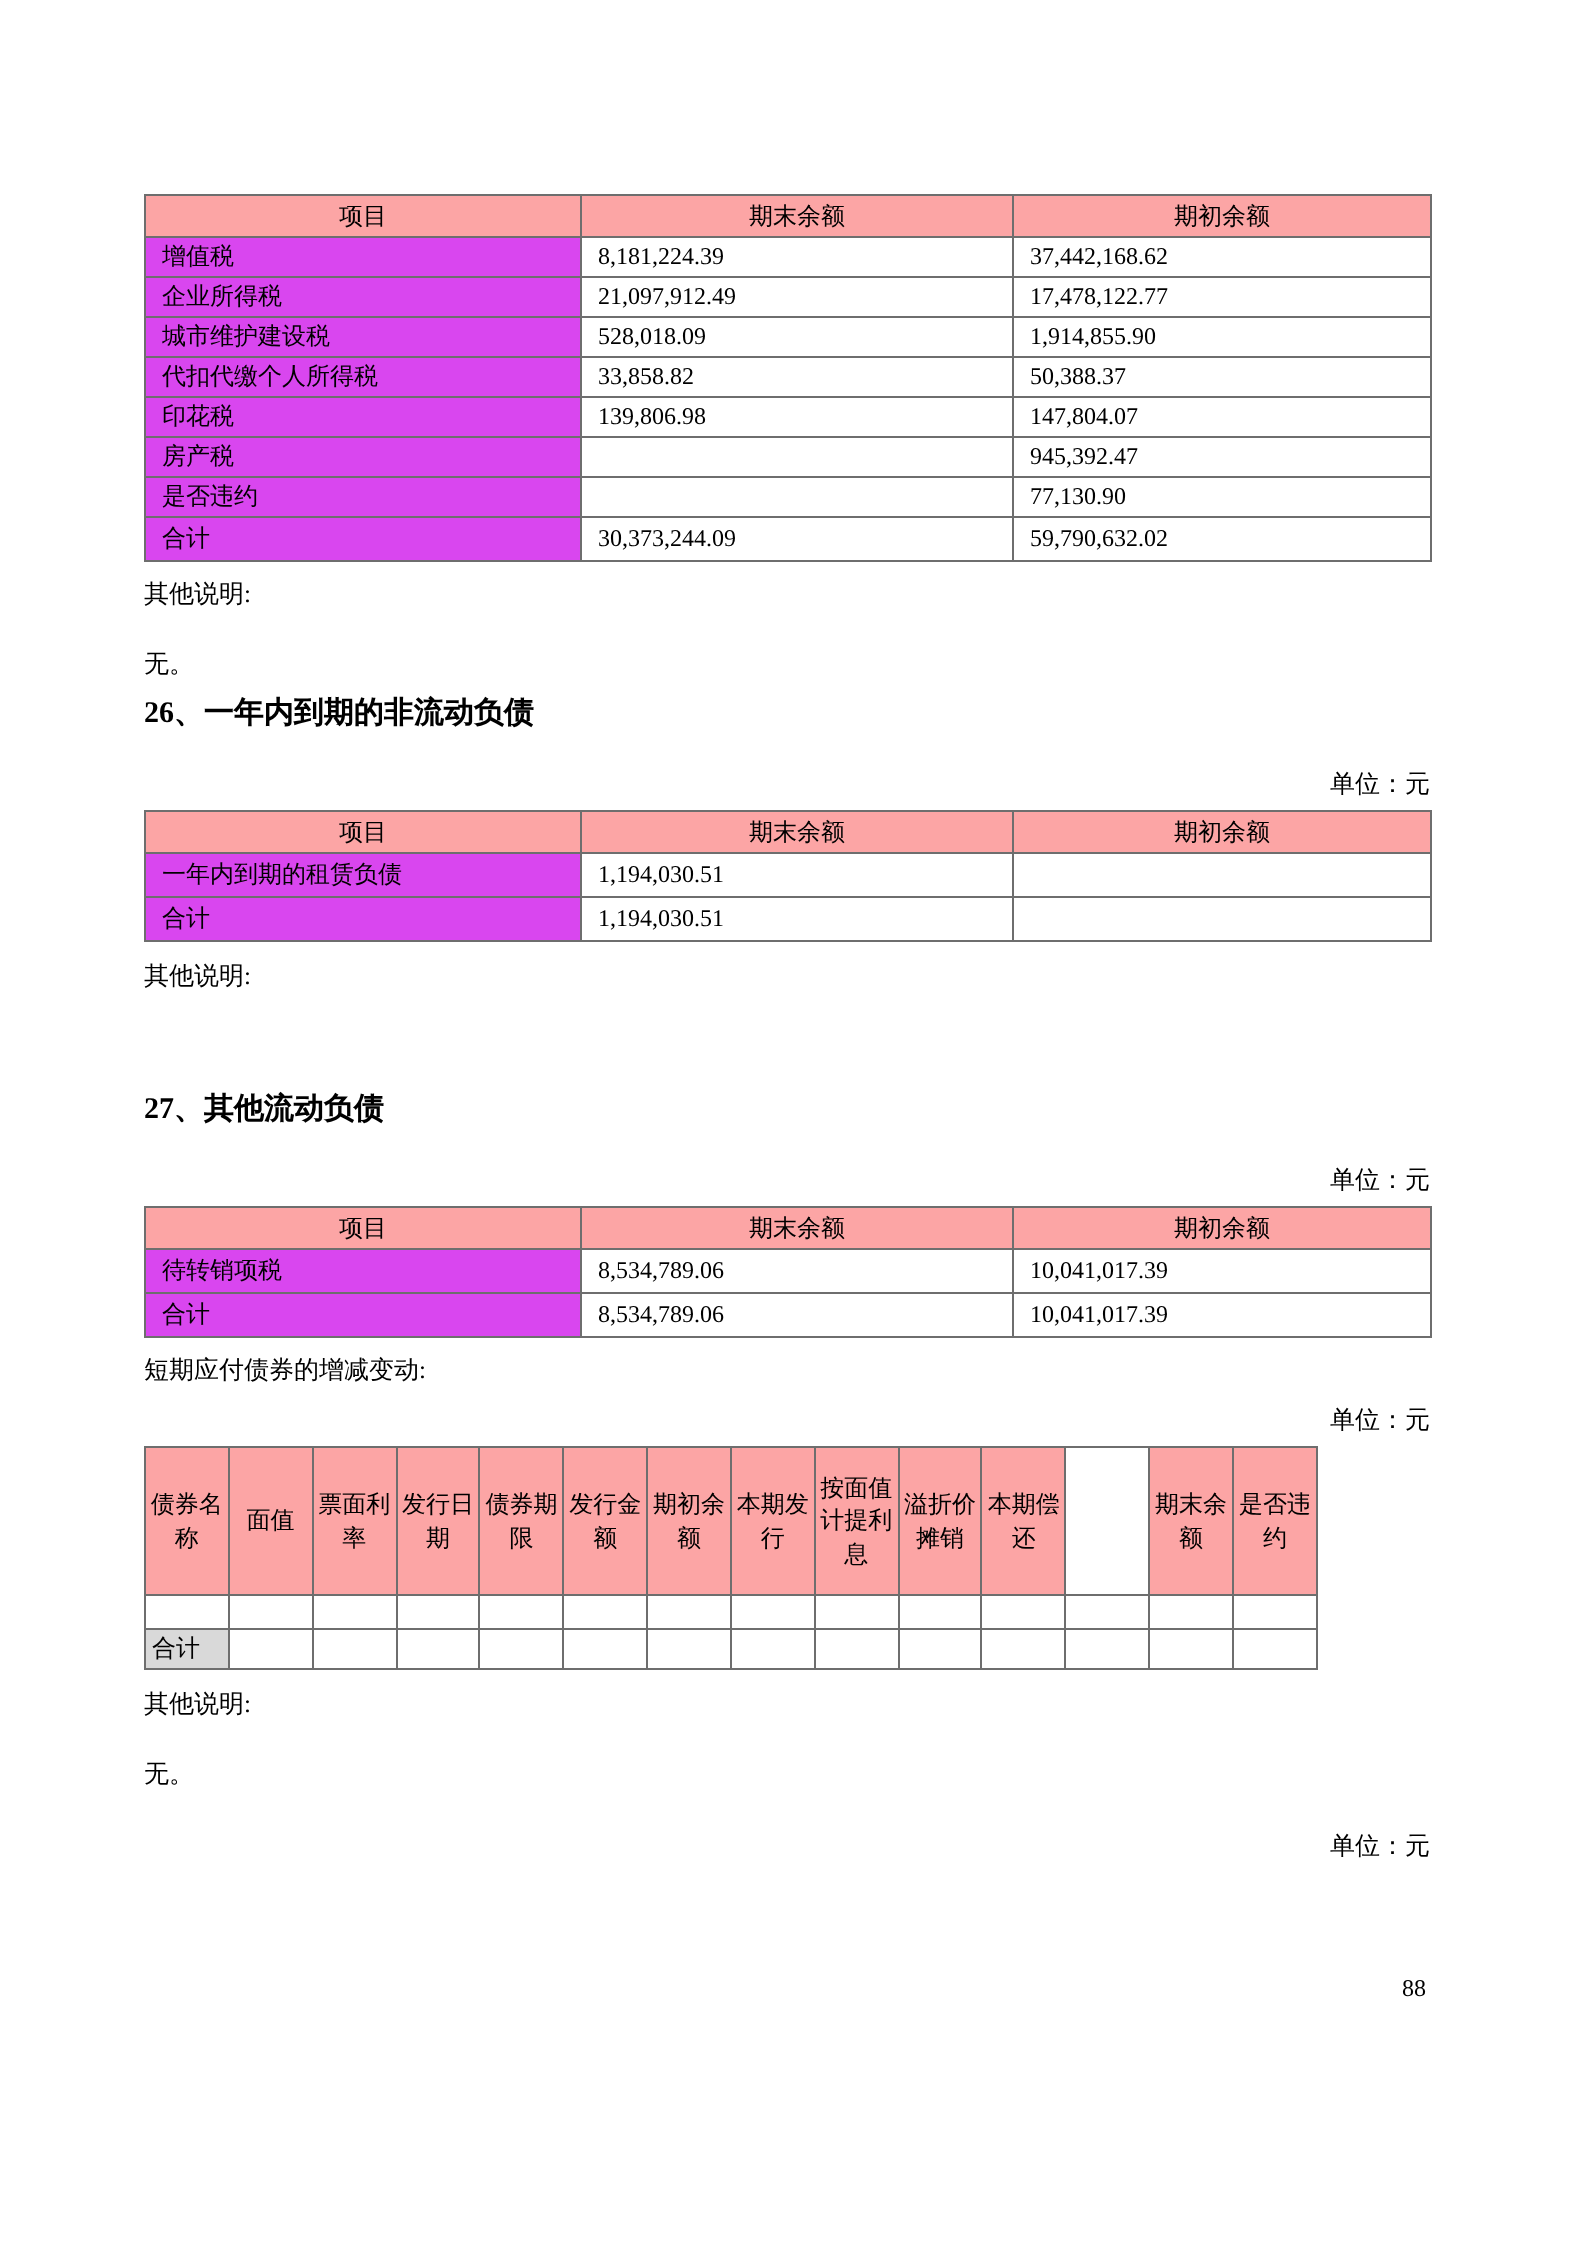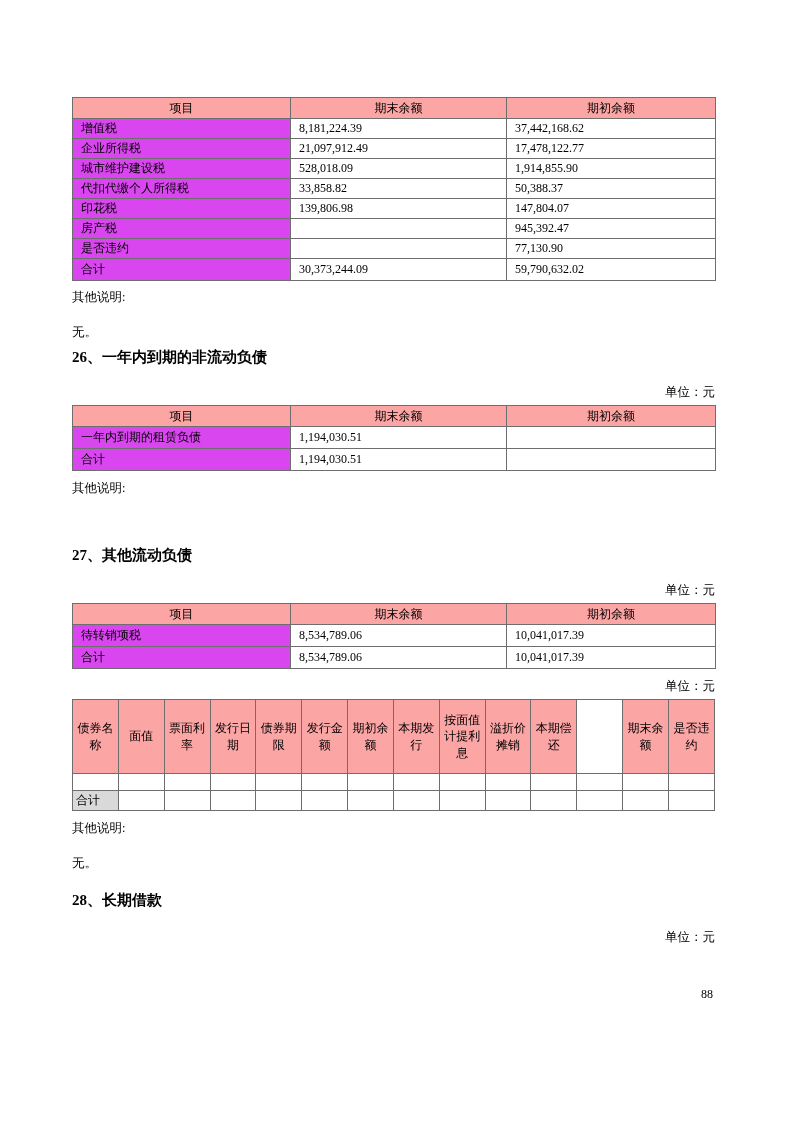--- a/index.html
+++ b/index.html
@@ -8,21 +8,21 @@
     width: 793px; height: 1122px;
     position: relative;
     font-family: "Liberation Serif", "DejaVu Serif", serif;
     color: #000;
     overflow: hidden;
   }
   .page { position: absolute; inset: 0; padding: 0 78px 0 72px; }
 
   table.tbl {
     border-collapse: collapse;
-    width: 643px;
+    width: 587px;
     table-layout: fixed;
     font-size: 12px;
   }
   .tbl th, .tbl td {
     border: 1px solid #6e6e6e;
     padding: 1px 8px;
     height: 19px;
     overflow: hidden;
     vertical-align: middle;
   }
@@ -195,20 +195,21 @@
           <td>10,041,017.39</td>
       </tr>
       <tr class="total">
         <td>合计</td>
           <td>8,534,789.06</td>
           <td>10,041,017.39</td>
       </tr>
     </tbody>
   </table>
 
+  <p class="para caption">短期应付债券的增减变动:</p>
   <div class="unit unit-bonds">单位：元</div>
 
   <table class="tbl bonds">
     <thead>
       <tr>
         <th>债券名称</th>
         <th>面值</th>
         <th>票面利率</th>
         <th>发行日期</th>
         <th>债券期限</th>
@@ -255,17 +256,16 @@
           <td></td>
           <td></td>
           <td></td>
       </tr>
     </tbody>
   </table>
 
   <p class="para notes-b">其他说明:</p>
   <p class="para none-a">无。</p>
 
-  <h2 class="sec h28">28、长期借款</h2>
   <div class="unit unit-last">单位：元</div>
 
   <div class="page-num">88</div>
 </div>
 
 </body></html>

